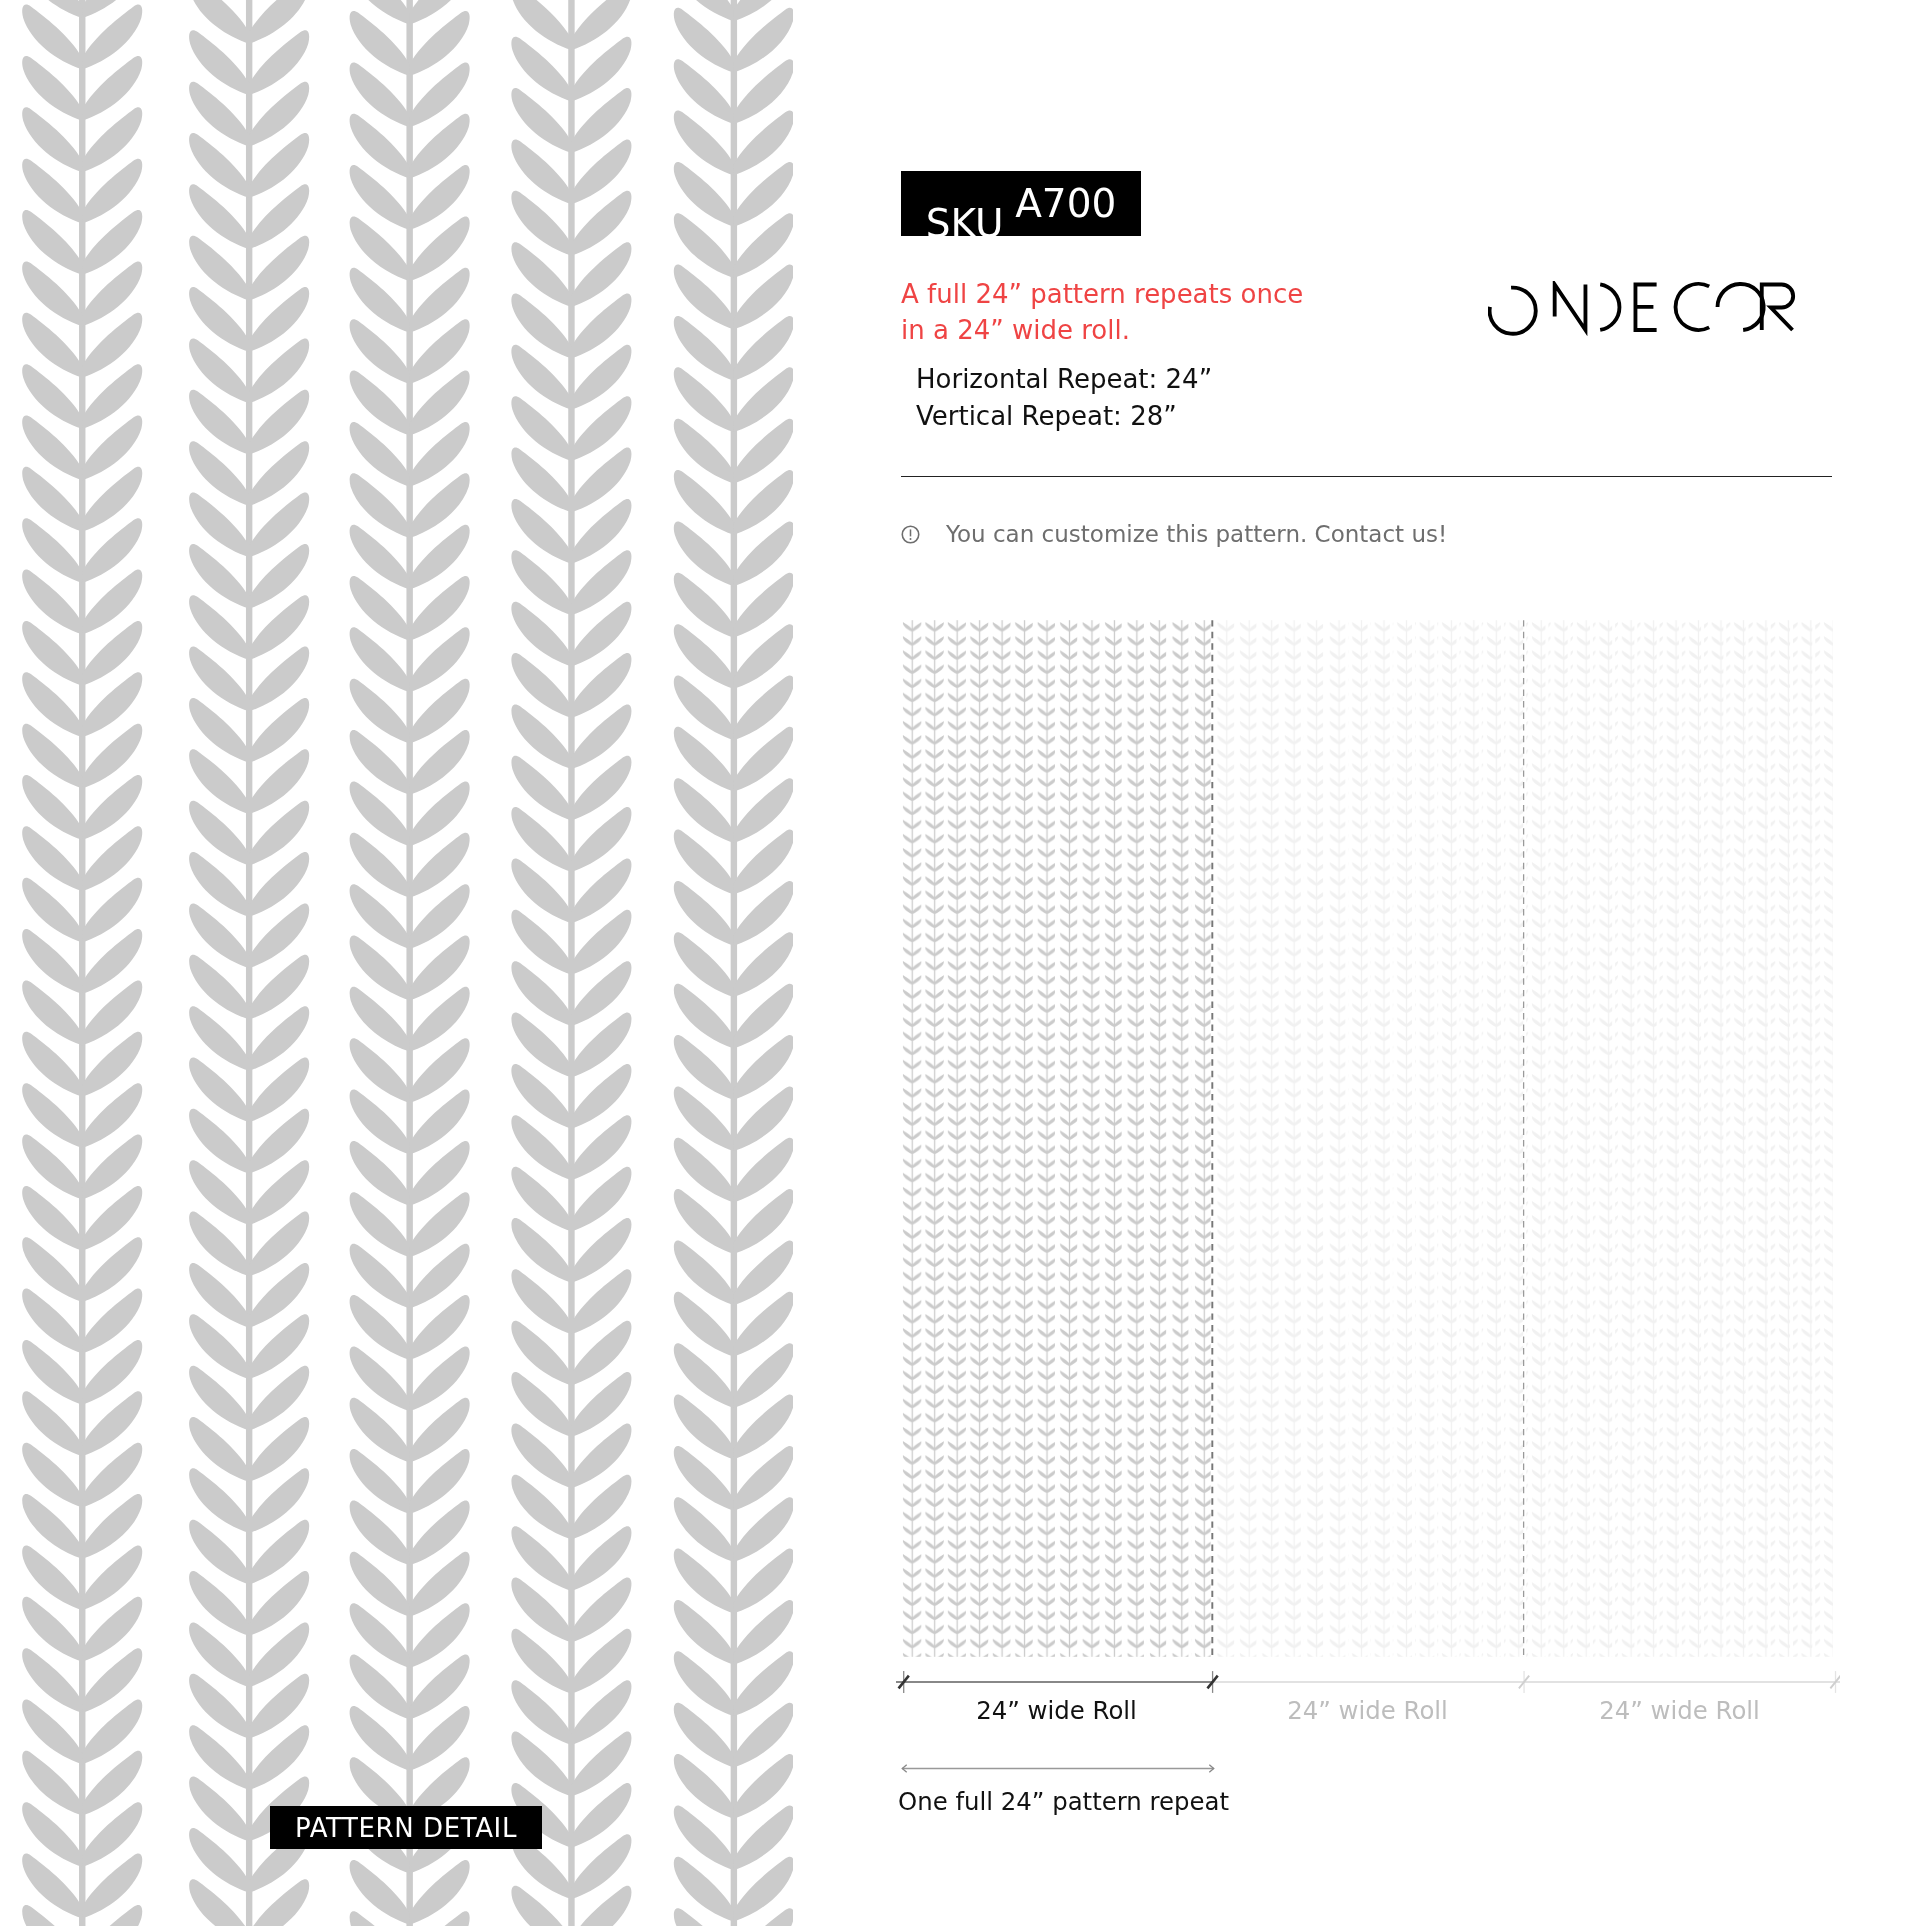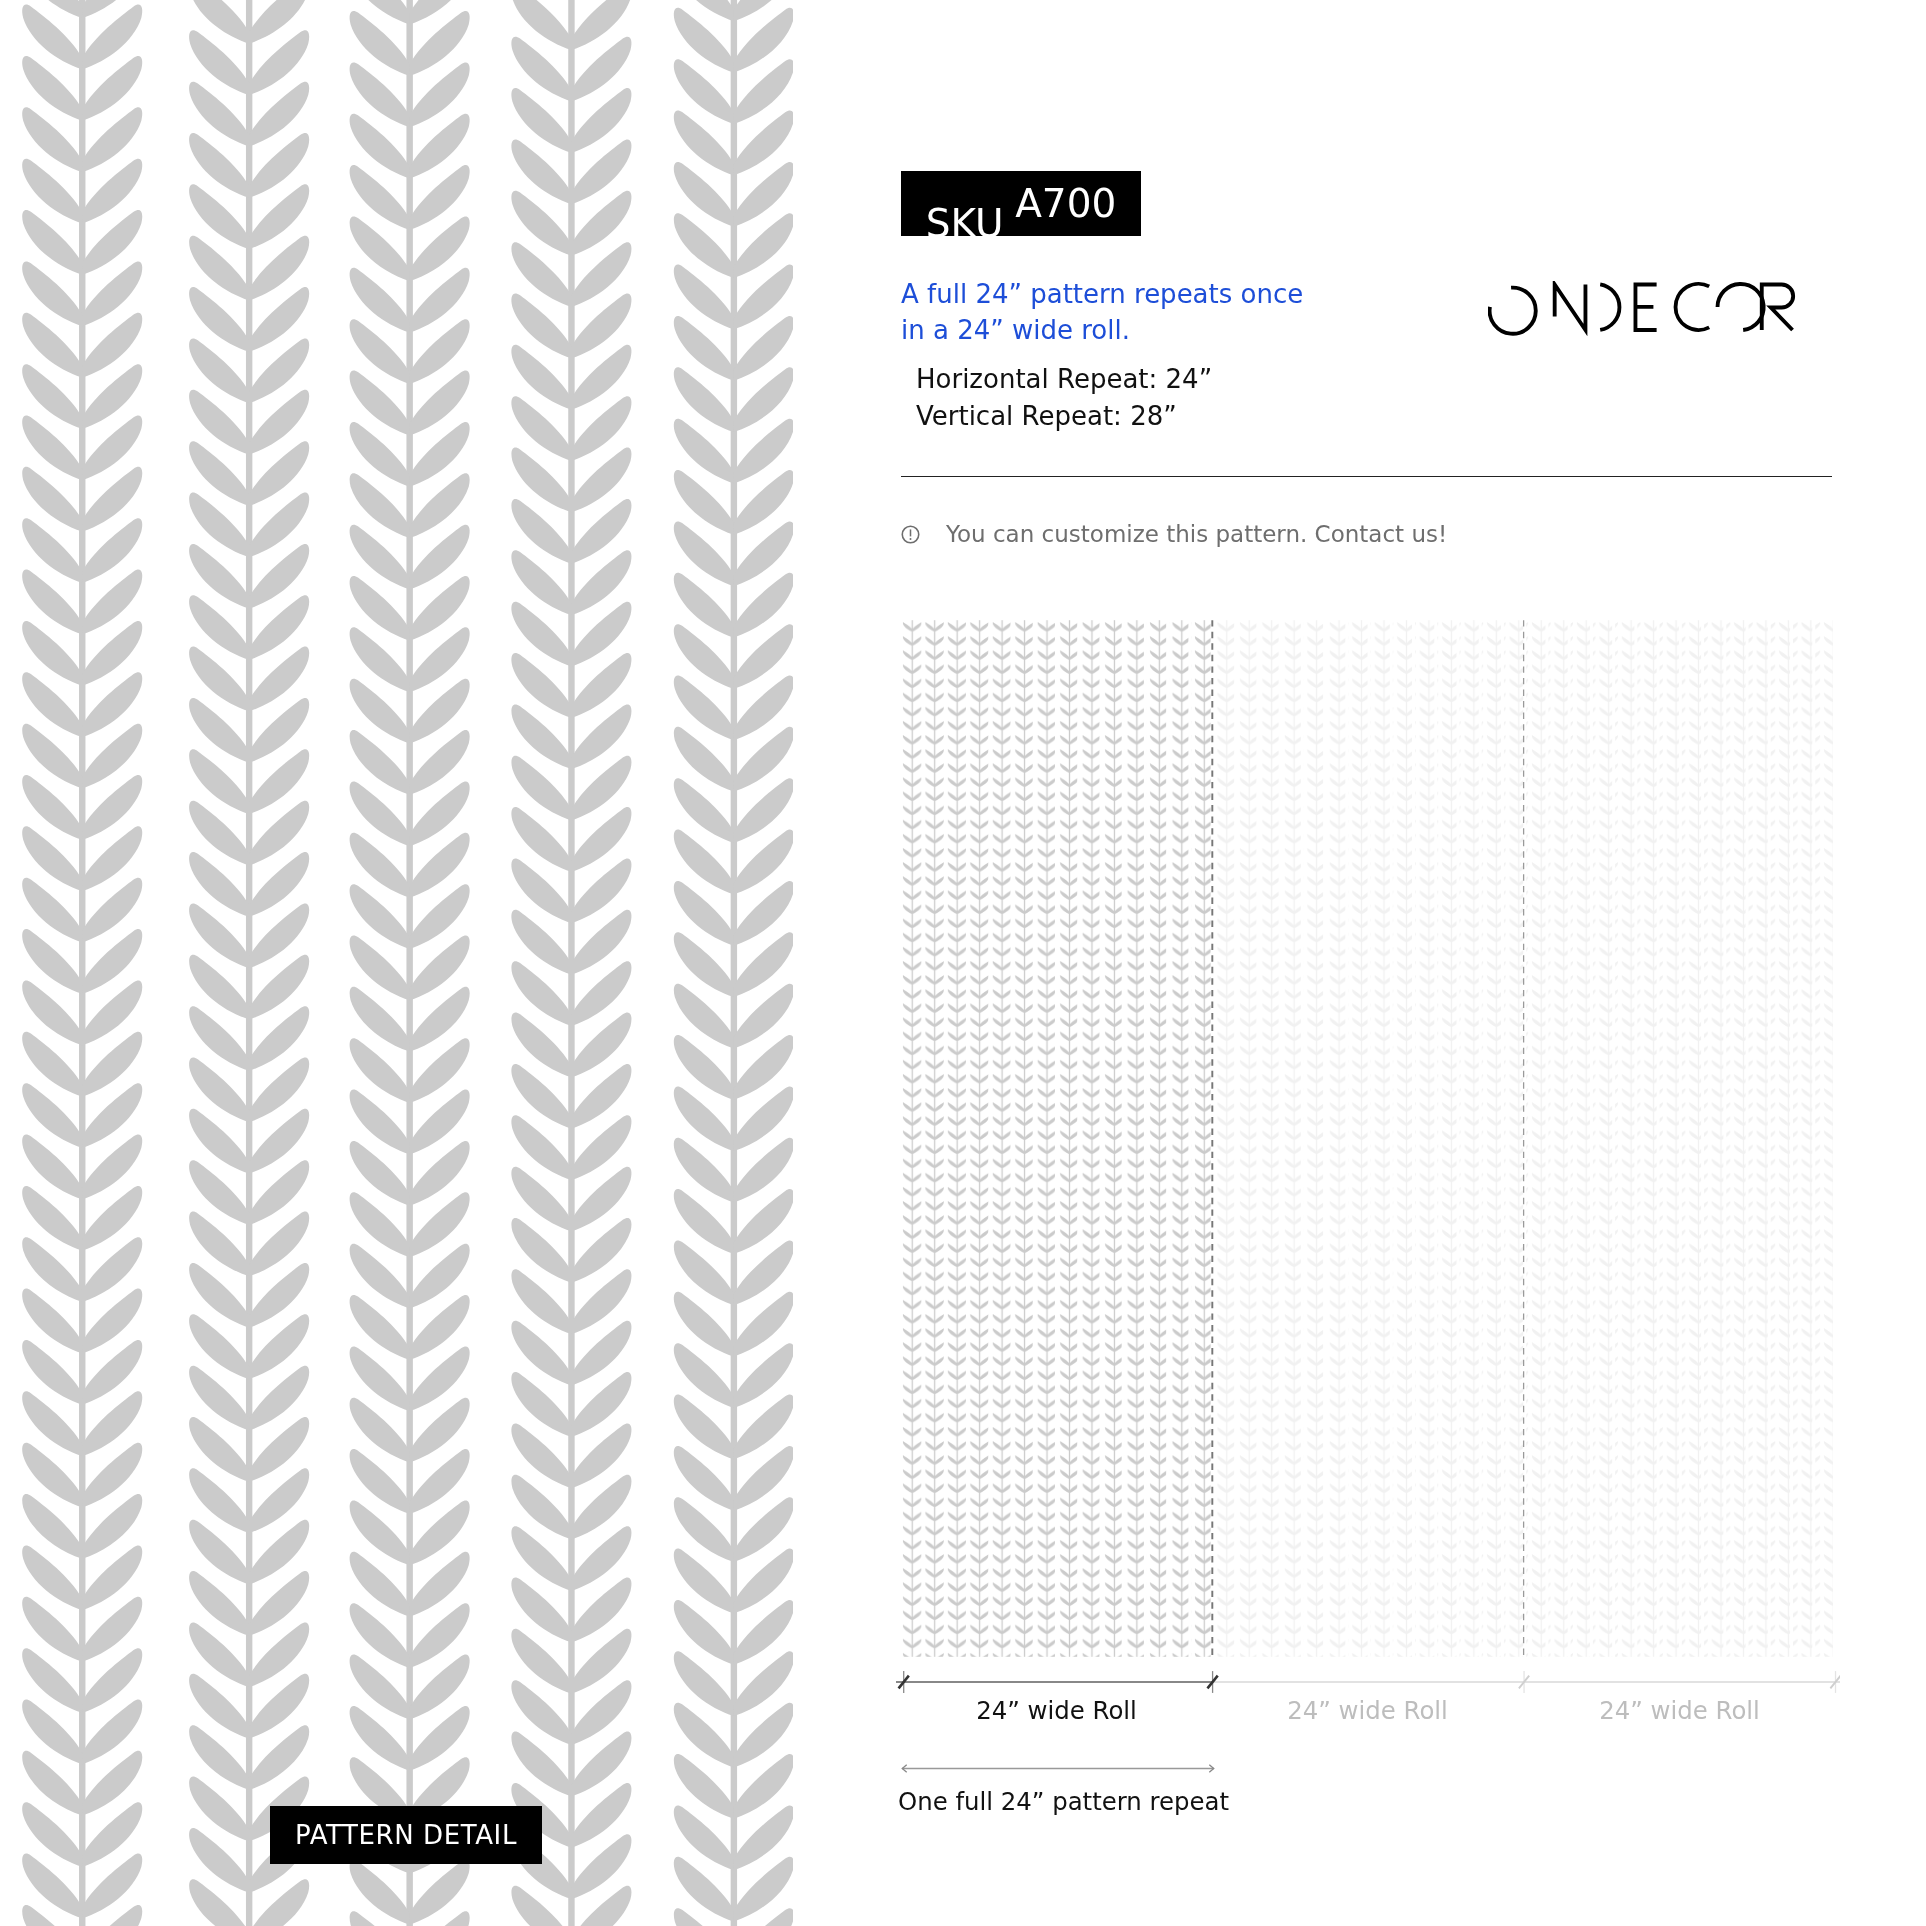--- a/index.html
+++ b/index.html
@@ -3,31 +3,31 @@
   <meta charset="utf-8">
   <style>
     html, body { margin: 0; padding: 0; }
     body {
       width: 1926px; height: 1926px; position: relative; overflow: hidden;
       background: #ffffff; font-family: "DejaVu Sans", sans-serif; color: #111;
     }
     .pattern-panel { position: absolute; left: 0; top: 0; width: 793px; height: 1926px; overflow: hidden; background: #fff; }
     .pattern-panel svg { position: absolute; left: 0; top: 0; }
     .detail-badge {
-      position: absolute; left: 270px; top: 1806px; width: 272px; height: 58px;
+      position: absolute; left: 270px; top: 1806px; width: 272px; height: 43px;
       background: #000; color: #fff; font-size: 26px; letter-spacing: 0.6px;
       display: flex; align-items: center; justify-content: center;
     }
     .sku-badge {
       position: absolute; left: 901px; top: 171px; width: 240px; height: 65px;
       background: #000; color: #fff; font-size: 39px;
       display: flex; align-items: center; justify-content: center; gap: 11.6px;
     }
     .sku-badge .sku-label { font-weight: normal; margin-top: 40px; }
-    .desc { position: absolute; left: 901px; top: 276px; font-size: 26px; line-height: 36px; color: #1d4ed8; }
+    .desc { position: absolute; left: 901px; top: 276px; font-size: 26px; line-height: 36px; color: #ef4444; }
     .desc p { margin: 0; }
     .repeat-info { position: absolute; left: 901px; top: 361px; font-size: 26px; line-height: 37px; color: #111; }
     .repeat-info div { white-space: nowrap; margin-left: 15px; }
     .logo { position: absolute; left: 1488px; top: 281px; width: 343px; height: 55px; }
     .divider { position: absolute; left: 901px; top: 476px; width: 931px; height: 1.3px; background: #222; }
     .notice { position: absolute; left: 901px; top: 521px; display: flex; align-items: center; gap: 26px; font-size: 23px; color: #6e6e6e; }
     .notice .info-icon { width: 19px; height: 19px; }
     .roll-preview { position: absolute; left: 901px; top: 620px; width: 932px; height: 1037px; }
     .roll-preview svg { position: absolute; left: 0; top: 0; }
     .dim-line { position: absolute; top: 1669px; left: 896px; width: 944px; height: 26px; }

